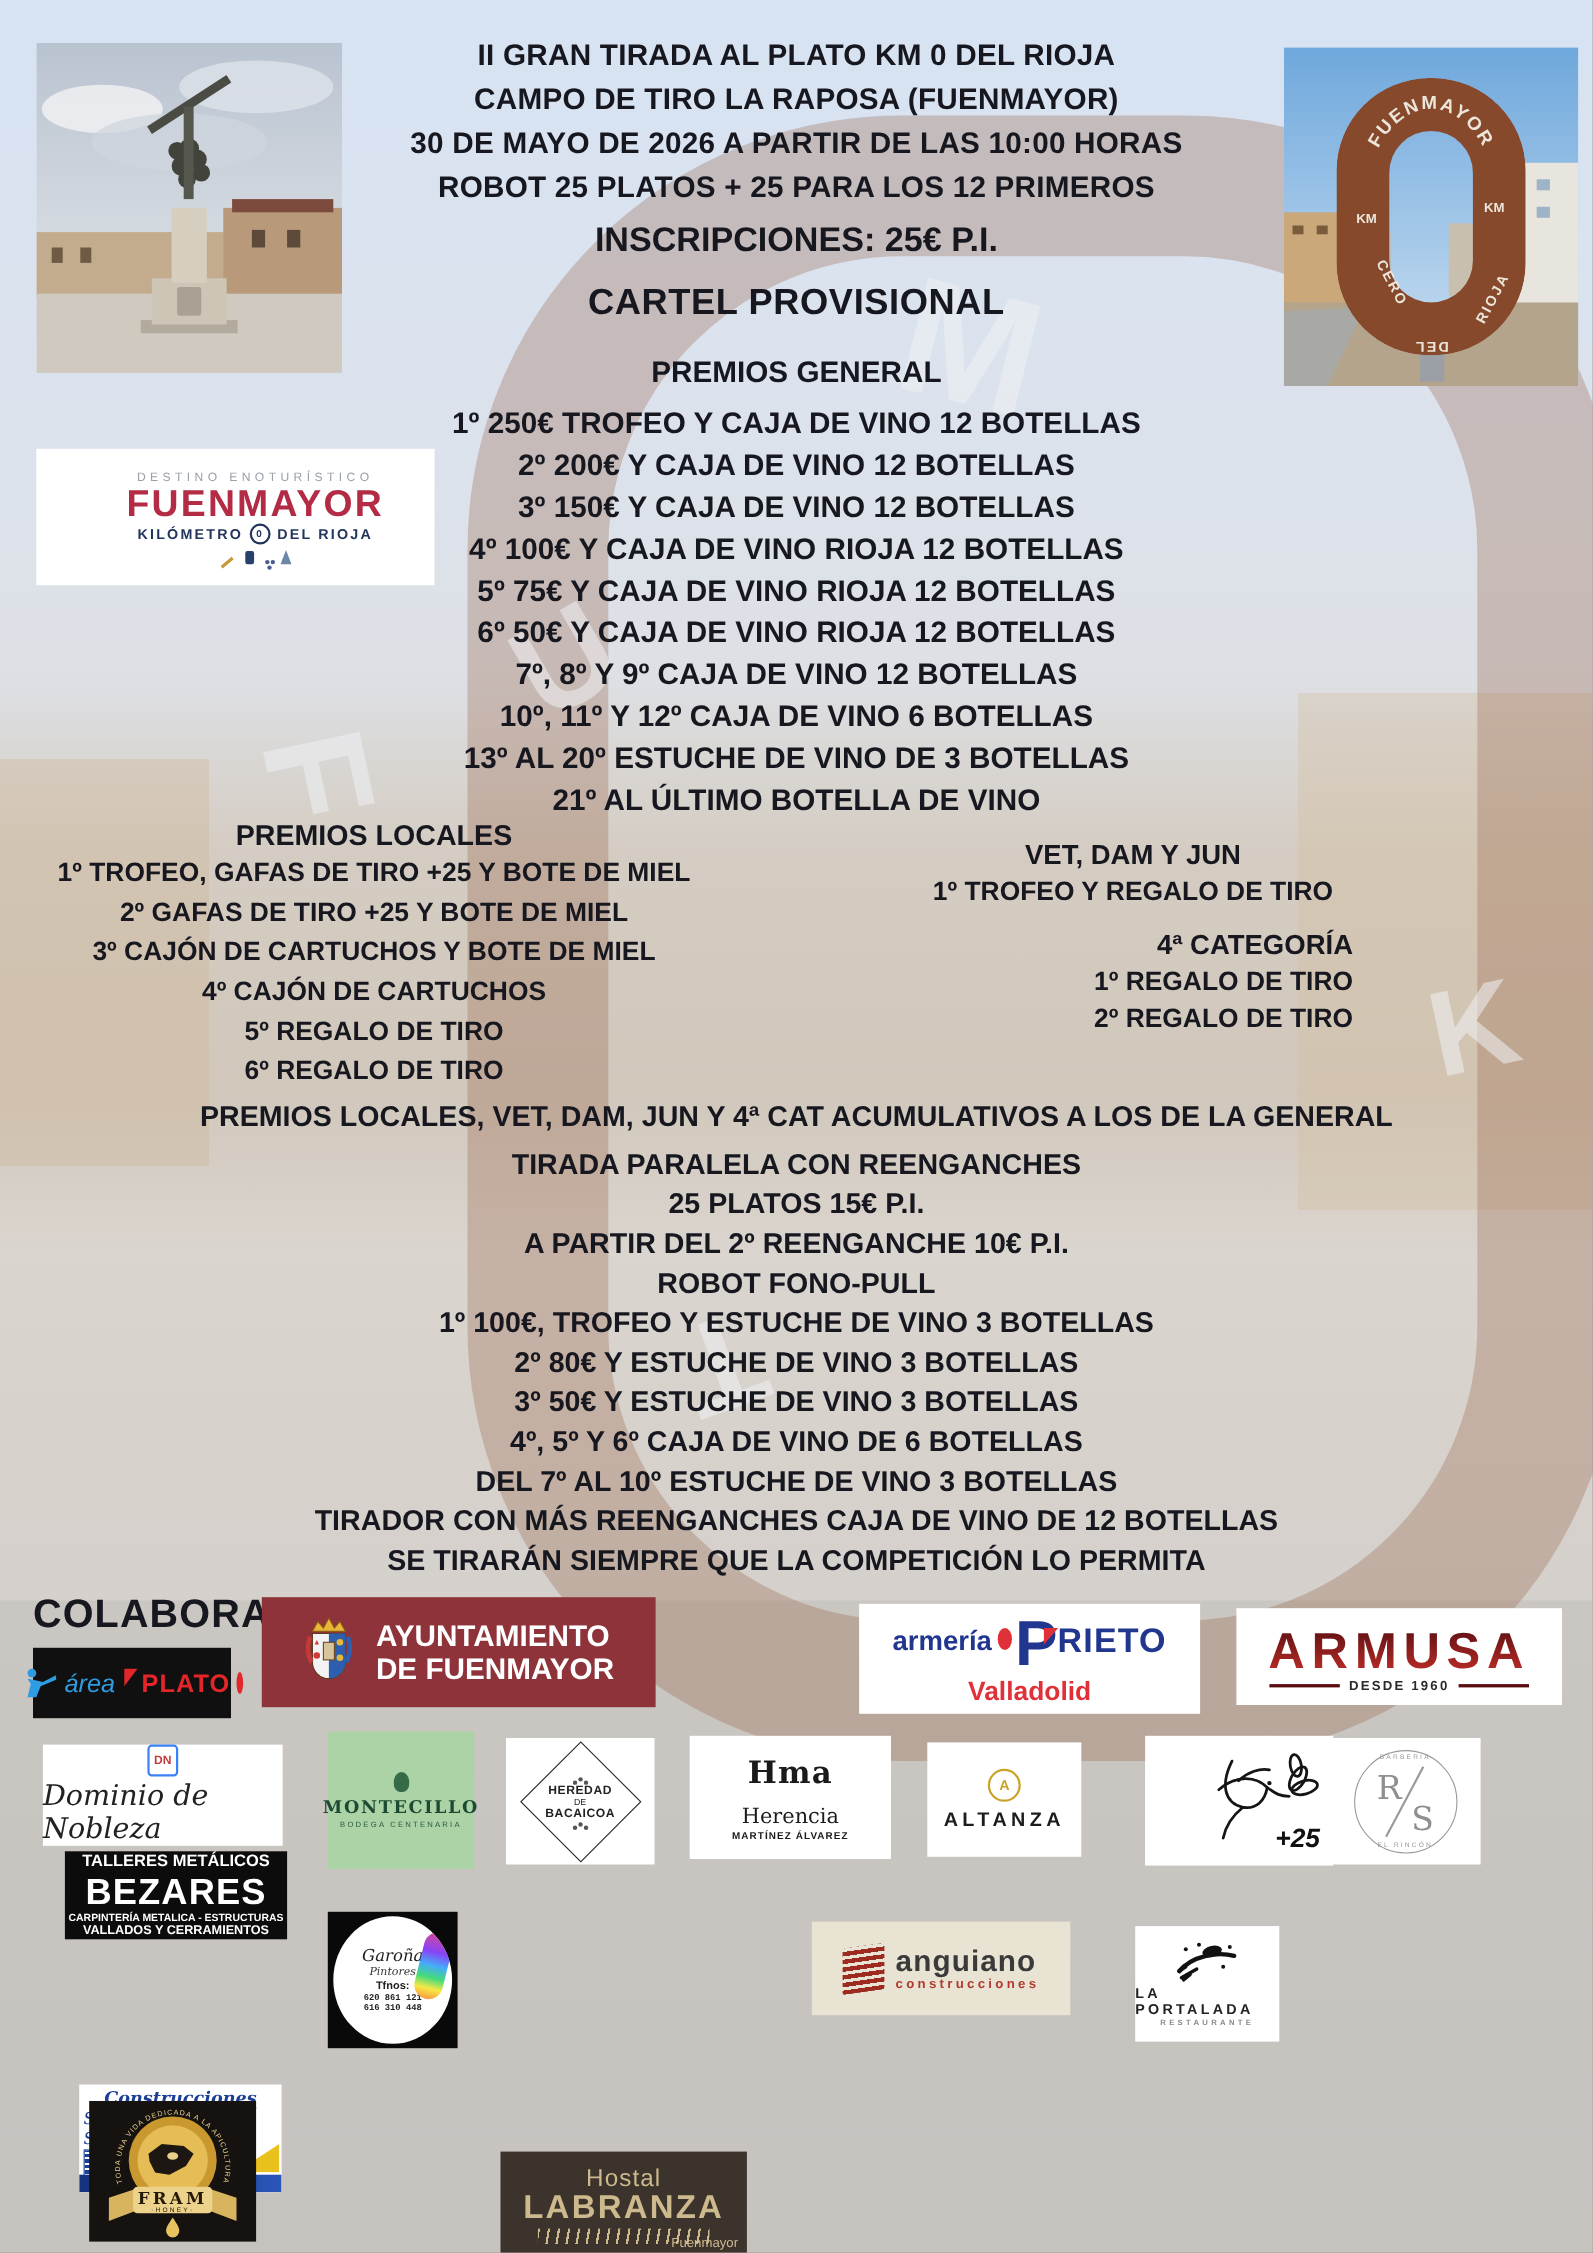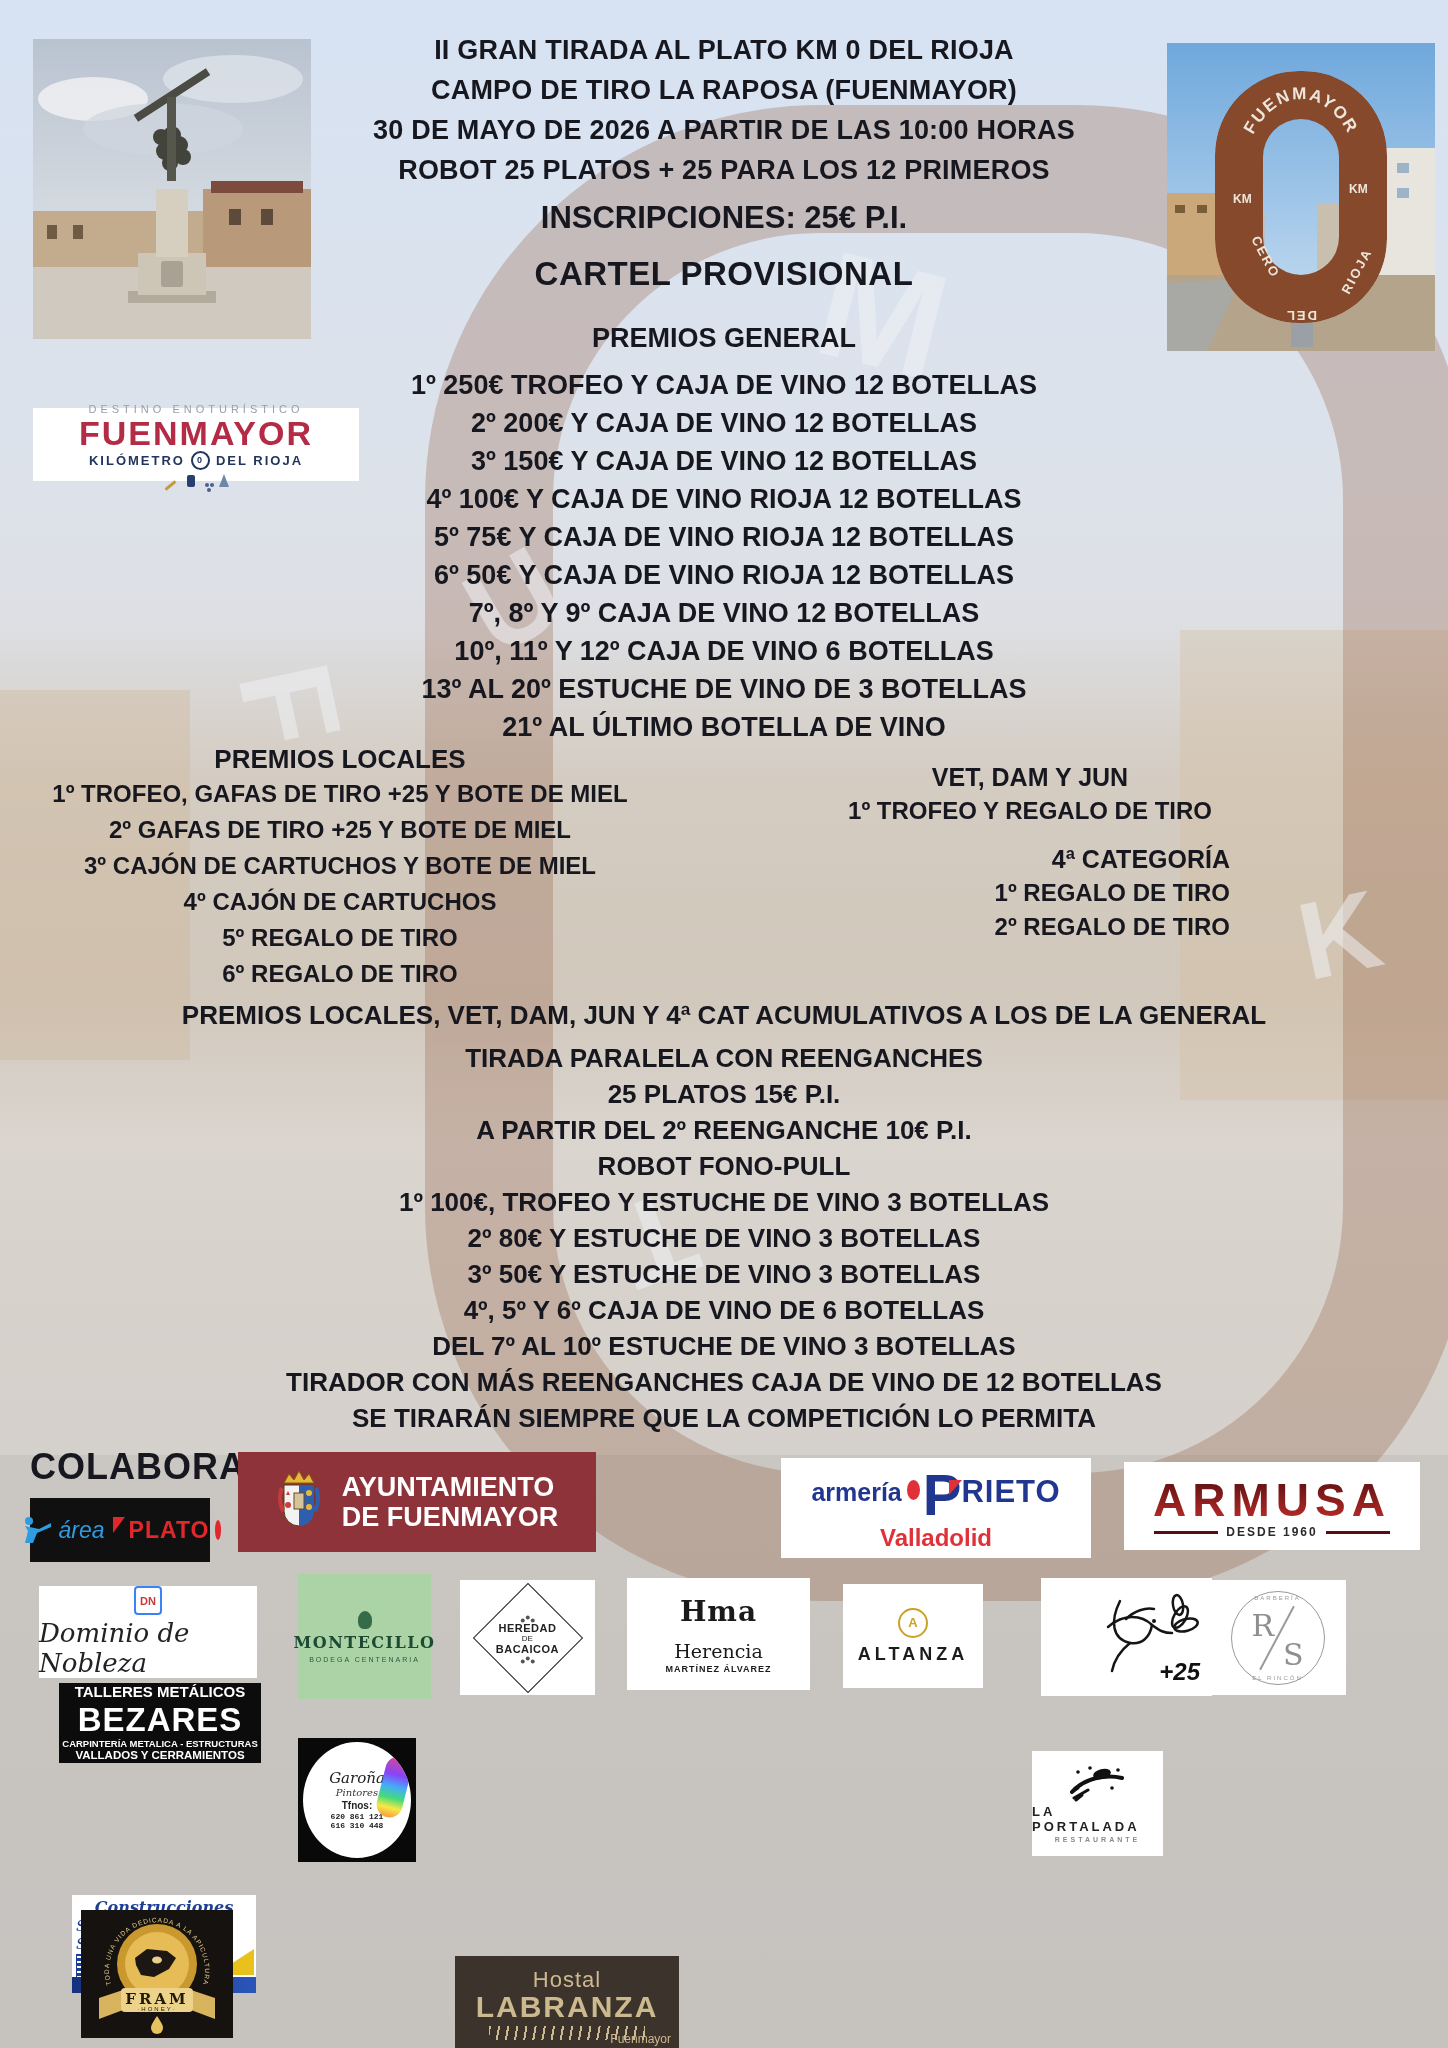--- a/index.html
+++ b/index.html
@@ -30,22 +30,22 @@
   .loc-item{font-size:24px;line-height:36px;}
   .right-col{position:absolute;left:830px;width:400px;text-align:center;}
   .rc-title{font-size:25px;line-height:34px;}
   .rc-item{font-size:24px;line-height:34px;}
   .acum{font-size:26px;line-height:34px;}
   .tir-line{font-size:26px;line-height:36px;}
   .colaboran{position:absolute;left:30px;top:1446px;font-size:36px;letter-spacing:1px;}
   
   .photo{position:absolute;overflow:hidden;}
   
-  .fm-card{position:absolute;left:33px;top:408px;width:326px;height:73px;background:#fff;
-    display:flex;flex-direction:column;align-items:center;justify-content:center;gap:1px;}
+  .fm-card{position:absolute;left:33px;top:408px;width:326px;height:124px;background:#fff;
+    display:flex;flex-direction:column;align-items:center;justify-content:center;gap:1px;padding-left:36px;}
   .fm-tag{font-size:11px;letter-spacing:4px;color:#9aa0a8;}
   .fm-name{font-size:34px;font-weight:bold;color:#b32b45;letter-spacing:2px;line-height:34px;}
   .fm-km{display:flex;align-items:center;gap:6px;font-size:13px;font-weight:bold;color:#22355c;letter-spacing:2px;}
   .fm-zero{display:inline-flex;align-items:center;justify-content:center;width:15px;height:15px;border:2px solid #22355c;border-radius:50%;font-size:9px;color:#22355c;}
   .fm-icons{display:flex;gap:10px;margin-top:3px;align-items:flex-end;height:14px;}
   .fm-i1{width:13px;height:3px;background:#c49a3a;transform:rotate(-40deg);}
   .fm-i2{width:8px;height:12px;background:#27406e;border-radius:2px;}
   .fm-i3{width:4px;height:4px;border-radius:50%;background:#4a5f8f;box-shadow:5px 0 #4a5f8f,2px 5px #4a5f8f;}
   .fm-i4{width:0;height:0;border-left:5px solid transparent;border-right:5px solid transparent;border-bottom:13px solid #6e87a8;}
   
@@ -493,20 +493,27 @@
     </div>
   </div>
 
   <div class="logo lab" style="left:455px;top:1740px;width:224px;height:96px;">
     <div class="lab-l1">Hostal</div>
     <div class="lab-name">LABRANZA</div>
     <div class="lab-vines"></div>
     <div class="lab-town">Fuenmayor</div>
   </div>
 
+  <div class="logo ang" style="left:738px;top:1747px;width:235px;height:85px;">
+    <div class="ang-ico"></div>
+    <div class="ang-col">
+      <span class="ang-name">anguiano</span>
+      <span class="ang-sub">construcciones</span>
+    </div>
+  </div>
 
   <div class="logo white por" style="left:1032px;top:1751px;width:131px;height:105px;">
     <svg width="64" height="38" viewBox="0 0 64 38">
       <path d="M6,28 C 18,14 40,10 56,14" stroke="#111" stroke-width="4" fill="none" stroke-linecap="round"></path>
       <ellipse cx="36" cy="10" rx="9" ry="5" fill="#111" transform="rotate(-14 36 10)"></ellipse>
       <path d="M8,34 L22,26 M6,28 L12,24 M10,36 L16,31" stroke="#111" stroke-width="3" stroke-linecap="round"></path>
       <circle cx="12" cy="8" r="1.8" fill="#111"></circle>
         <circle cx="24" cy="4" r="1.8" fill="#111"></circle>
       <circle cx="52" cy="6" r="1.8" fill="#111"></circle>
         <circle cx="46" cy="24" r="1.8" fill="#111"></circle>

